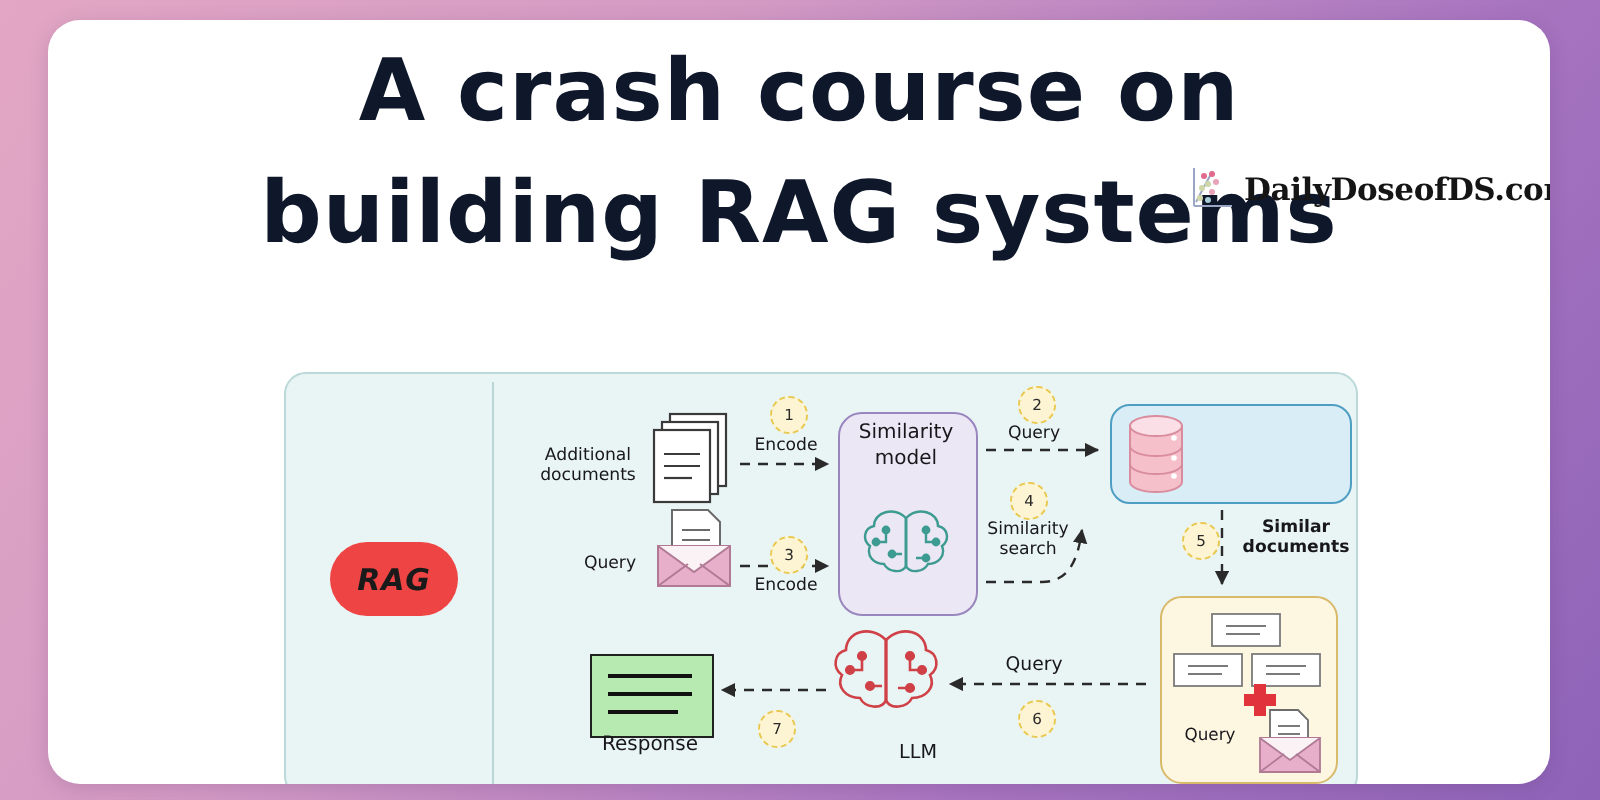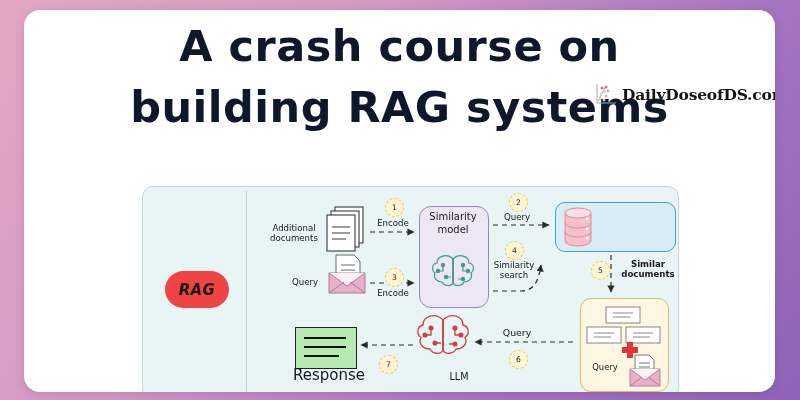--- a/index.html
+++ b/index.html
@@ -214,21 +214,21 @@
           <path d="M350,104 L378,104 C392,104 396,92 398,78" marker-end="url(#ah)"></path>
           <line x1="468" y1="68" x2="468" y2="105" marker-end="url(#ah)"></line>
           <line x1="430" y1="155" x2="332" y2="155" marker-end="url(#ah)"></line>
           <line x1="270" y1="158" x2="218" y2="158" marker-end="url(#ah)"></line>
         </g>
       </svg>
 
       <div class="lbl" style="left:118px;top:36px;width:66px;">Additional
 documents</div>
       <div class="lbl" style="left:142px;top:90px;width:40px;">Query</div>
-      <div class="lbl" style="left:150px;top:180px;width:64px;font-size:15px;">Response</div>
+      <div class="lbl" style="left:150px;top:180px;width:64px;font-size:10px;">Response</div>
       <div class="lbl" style="left:294px;top:184px;width:44px;font-size:9.6px;">LLM</div>
       <div class="lbl" style="left:442px;top:176px;width:40px;font-size:8.4px;">Query</div>
 
       <div class="lbl" style="left:228px;top:31px;width:44px;">Encode</div>
       <div class="lbl" style="left:354px;top:25px;width:40px;">Query</div>
       <div class="lbl" style="left:228px;top:101px;width:44px;">Encode</div>
       <div class="lbl" style="left:342px;top:73px;width:58px;">Similarity
 search</div>
       <div class="lbl" style="left:477px;top:72px;width:56px;font-weight:bold;">Similar
 documents</div>

